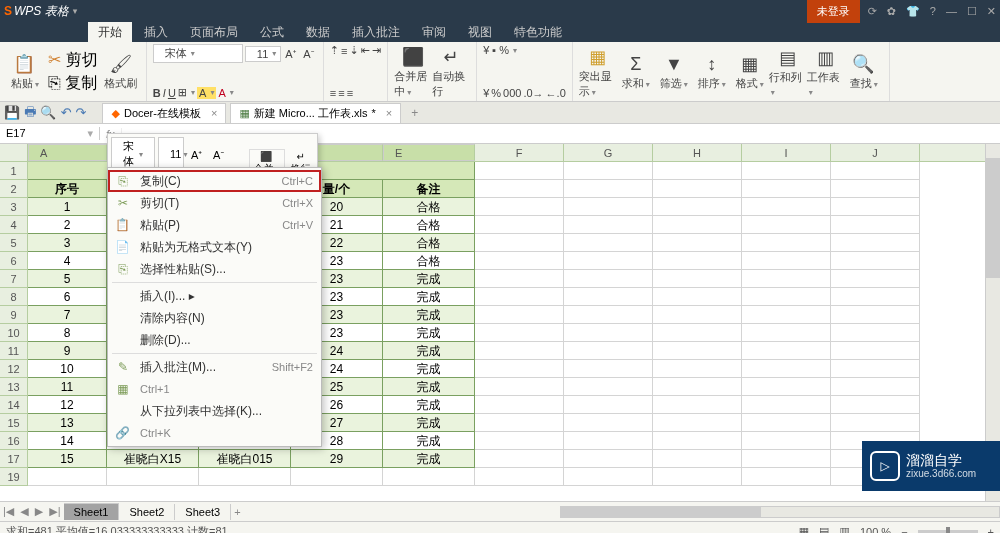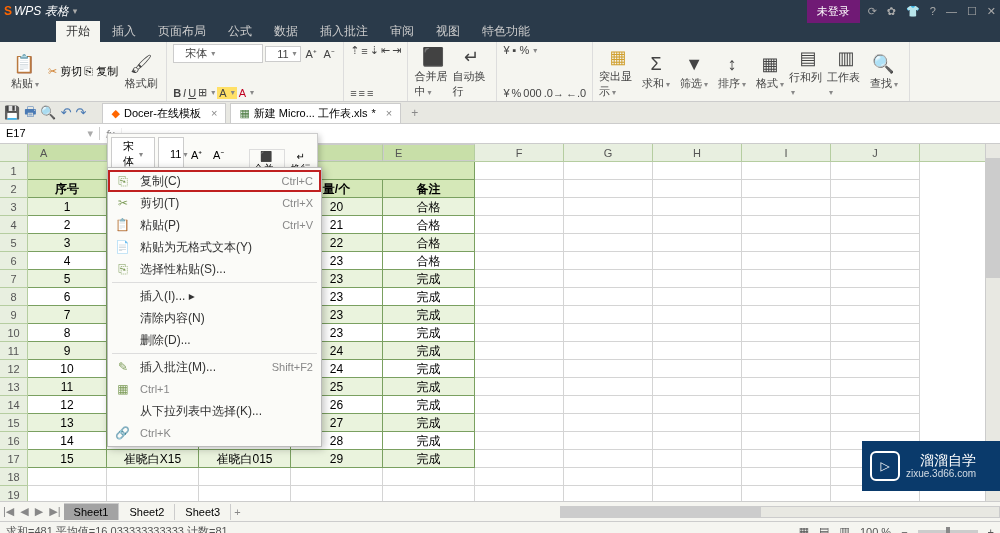--- a/index.html
+++ b/index.html
@@ -4,25 +4,25 @@
 <style>
 * { margin: 0; padding: 0; box-sizing: border-box; font-family: "Microsoft YaHei", Arial, sans-serif; }
 body { width: 1000px; height: 533px; overflow: hidden; background: #fff; font-size: 12px; position: relative; }
 
 
 .titlebar { height: 22px; background: #2a3a4a; color: #fff; display: flex; align-items: center; padding: 0 4px; }
 .titlebar .logo { color: #ff6600; font-weight: bold; margin-right: 2px; }
 .titlebar .app { font-size: 12px; flex: 0 0 auto; font-style: italic; }
 .titlebar .dd { margin-left: 4px; font-size: 9px; color: #aaa; }
 .titlebar .mid { flex: 1; }
-.titlebar .login { background: #701a75; padding: 4px 10px; font-size: 11px; }
+.titlebar .login { background: #c2410c; padding: 4px 10px; font-size: 11px; }
 .titlebar .winctl { display: flex; gap: 10px; margin-left: 8px; color: #aaa; font-size: 11px; }
 
 
-.menubar { height: 20px; background: #2a3a4a; display: flex; align-items: flex-end; padding-left: 56px; gap: 2px; }
+.menubar { height: 20px; background: #2a3a4a; display: flex; align-items: center; padding-left: 88px; gap: 2px; }
 .menubar .item { color: #ccc; padding: 2px 10px; font-size: 12px; cursor: pointer; }
 .menubar .item.active { background: #f5f5f0; color: #333; }
 
 
 .ribbon { height: 60px; background: #f5f5f0; border-bottom: 1px solid #ccc; display: flex; }
 .group { border-right: 1px solid #ddd; padding: 2px 6px; display: flex; flex-direction: column; justify-content: space-between; }
 .group .icons { display: flex; gap: 2px; align-items: center; font-size: 11px; color: #444; flex-wrap: wrap; }
 .group .icons > * { display: inline-flex; align-items: center; gap: 2px; }
 .big-btn { display: flex; flex-direction: column; align-items: center; justify-content: center; width: 38px; font-size: 11px; color: #444; }
 .big-btn .ic { width: 24px; height: 24px; display: flex; align-items: center; justify-content: center; font-size: 18px; }
@@ -83,21 +83,21 @@
 .ctxmenu .mi { display: flex; align-items: center; height: 22px; padding: 0 8px 0 6px; gap: 8px; }
 .ctxmenu .mi.hl { outline: 2px solid #c02020; outline-offset: -2px; }
 .ctxmenu .mic { width: 18px; text-align: center; color: #7a9a55; font-size: 12px; }
 .ctxmenu .lbl { flex: 1; color: #333; font-size: 12px; }
 .ctxmenu .sc { color: #888; font-size: 11px; }
 .ctxmenu .sep { height: 1px; background: #ddd; margin: 2px 4px; }
 
 
 .watermark { position: absolute; right: 0; bottom: 42px; width: 138px; height: 50px; background: #0a3a6b; color: #fff; display: flex; align-items: center; gap: 6px; padding: 0 8px; z-index: 20; }
 .watermark .play { width: 30px; height: 30px; border: 2px solid #fff; border-radius: 6px; display: flex; align-items: center; justify-content: center; }
-.watermark .txt { font-size: 14px; line-height: 1.2; text-align: right; }
+.watermark .txt { font-size: 14px; line-height: 1.2; }
 
 
 .vscroll { position: absolute; right: 0; top: 0; bottom: 0; width: 15px; background: #e8e8e2; border-left: 1px solid #ccc; }
 .vscroll .thumb { position: absolute; top: 14px; width: 100%; height: 120px; background: #ccc; }
 
 
 .w-a { width: 79px; } .w-b { width: 92px; } .w-c { width: 92px; } .w-d { width: 92px; } .w-e { width: 92px; }
 .w-f { width: 89px; } .w-g { width: 89px; } .w-h { width: 89px; } .w-i { width: 89px; } .w-j { width: 89px; }
 </style>
 </head>
@@ -131,21 +131,21 @@
   <span class="item">视图</span>
   <span class="item">特色功能</span>
 </div>
 
 <div class="ribbon">
   <div class="group" style="flex-direction:row;align-items:center;gap:4px">
     <div class="big-btn">
         <span class="ic">📋</span>
         <span class="dd-arr">粘贴</span>
       </div>
-    <div style="display:flex;flex-direction:row;gap:2px;font-size:11px">
+    <div style="display:flex;flex-direction:column;gap:2px;font-size:16px">
       <span><span style="color:#d08030">✂</span> <span>剪切</span></span>
       <span>⎘ <span>复制</span></span>
     </div>
     <div class="big-btn">
         <span class="ic">🖌</span>
         <span>格式刷</span>
       </div>
   </div>
   <div class="group">
     <div class="icons">
@@ -486,33 +486,20 @@
         <div class="cell w-c gb gbg">崔晓白015</div>
         <div class="cell w-d gb gbg">29</div>
         <div class="cell w-e gb gbg">完成</div>
         <div class="cell w-f"></div>
         <div class="cell w-g"></div>
         <div class="cell w-h"></div>
         <div class="cell w-i"></div>
         <div class="cell w-j"></div>
       </div>
       <div class="row">
-        <div class="rh">18</div>
-        <div class="cell w-a"></div>
-        <div class="cell w-b"></div>
-        <div class="cell w-c"></div>
-        <div class="cell w-d"></div>
-        <div class="cell w-e"></div>
-        <div class="cell w-f"></div>
-        <div class="cell w-g"></div>
-        <div class="cell w-h"></div>
-        <div class="cell w-i"></div>
-        <div class="cell w-j"></div>
-      </div>
-      <div class="row">
         <div class="rh">19</div>
         <div class="cell w-a"></div>
         <div class="cell w-b"></div>
         <div class="cell w-c"></div>
         <div class="cell w-d"></div>
         <div class="cell w-e"></div>
         <div class="cell w-f"></div>
         <div class="cell w-g"></div>
         <div class="cell w-h"></div>
         <div class="cell w-i"></div>

